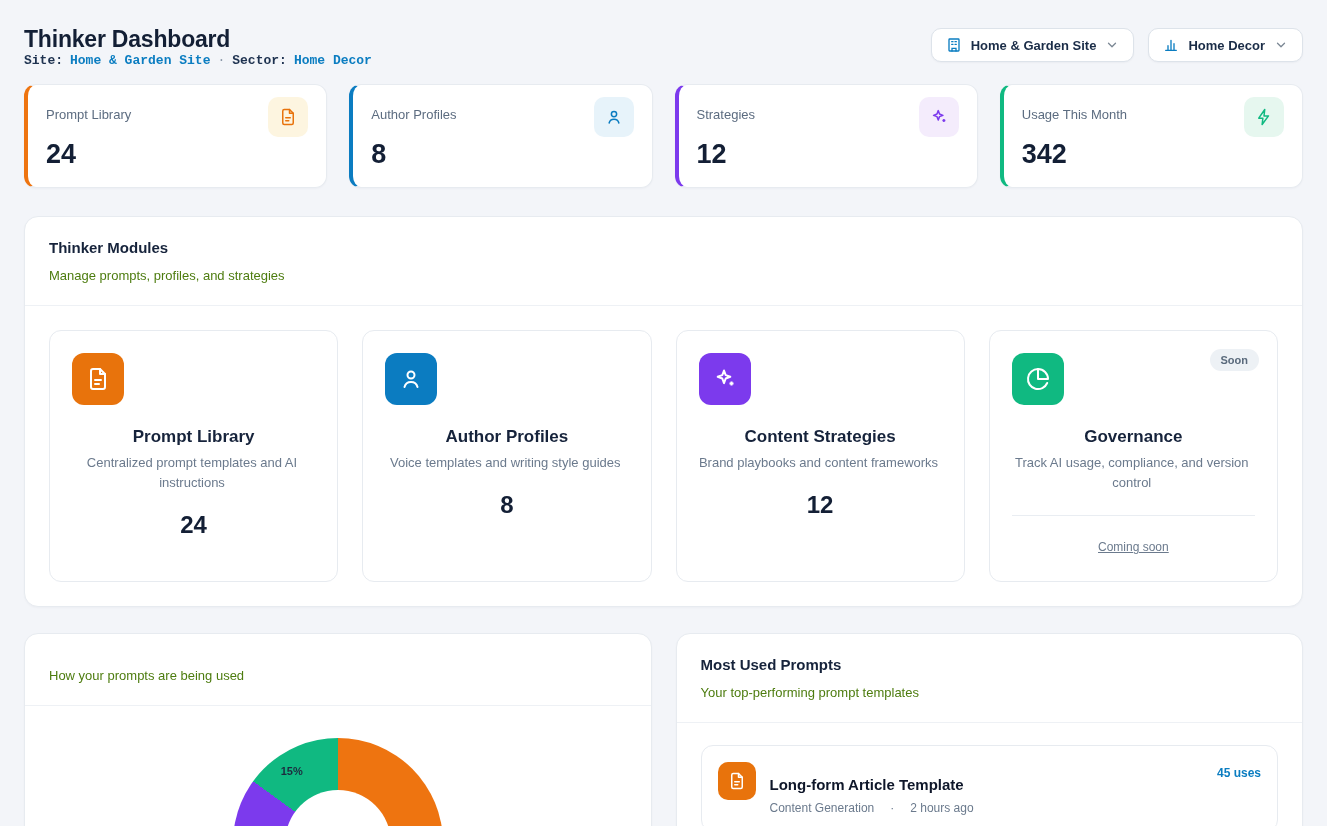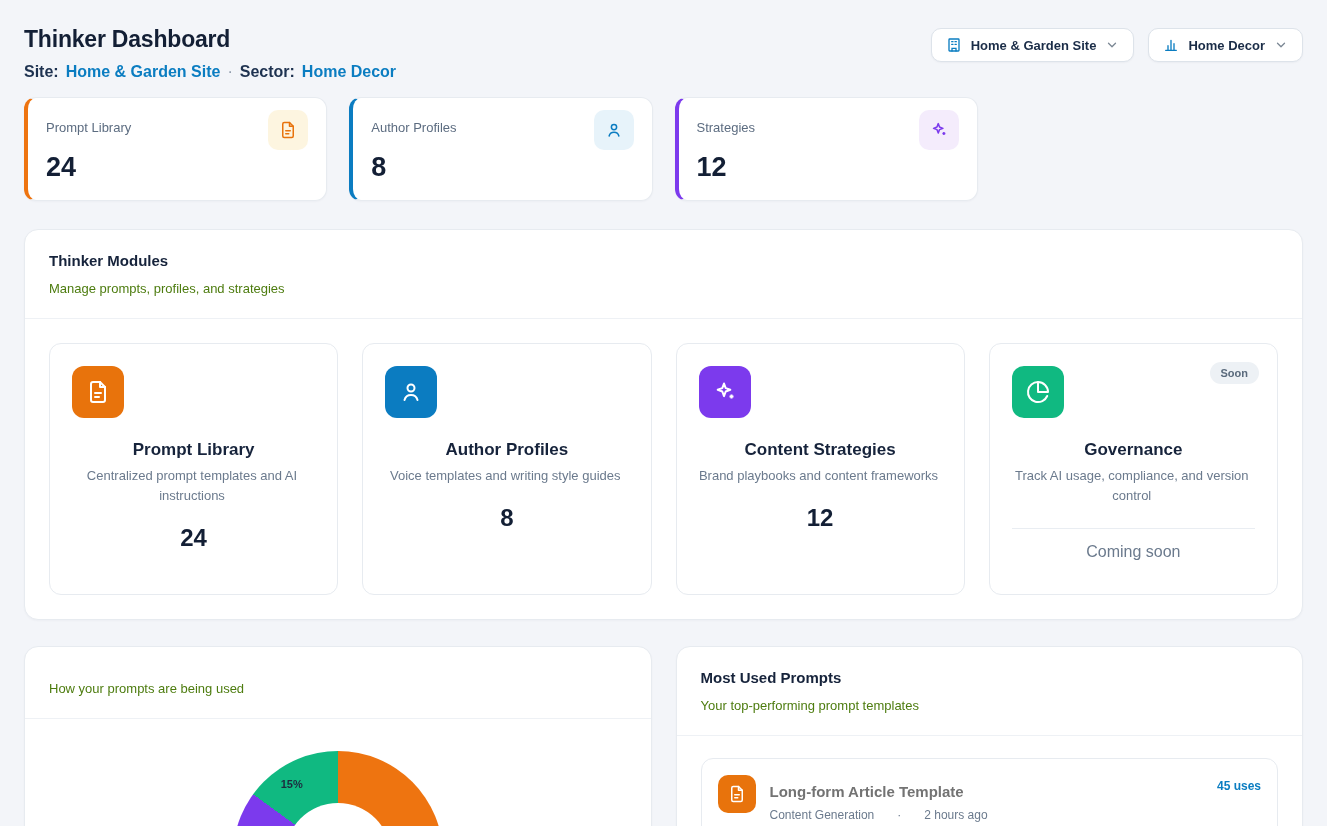--- a/index.html
+++ b/index.html
@@ -8,21 +8,21 @@
     overflow:hidden;
     background:#f3f5f9;
     font-family:"Liberation Sans", sans-serif;
     color:#16233b;
   }
   .page { padding:18px 24px 0; }
 
   
   .header-row { display:flex; justify-content:space-between; align-items:flex-start; }
   .page-title { font-size:23px; font-weight:800; color:#131f35; letter-spacing:-0.2px; margin-top:8px; }
-  .page-meta { margin-top:10px; font-size:16px; font-weight:700; color:#1e3250; display:flex; gap:7px; align-items:center; }
+  .page-meta { font-size:13px; font-weight:700; color:#1e3250; display:flex; gap:7px; align-items:center;font-family:Liberation Mono, monospace; }
   .page-meta .link { color:#0b7dc1; cursor:pointer; }
   .page-meta .dot { color:#8a97a8; font-weight:400; }
   .selectors { display:flex; gap:14px; margin-top:10px; }
   .selector {
     display:flex; align-items:center; gap:9px;
     background:#fff; border:1px solid #dde3ea; border-radius:10px;
     padding:8px 14px; font-size:13px; font-weight:700; color:#1a2c47; cursor:pointer;
     box-shadow:0 1px 2px rgba(20,35,60,.04);
   }
   .selector .lead-icon { color:#0b7dc1; display:flex; }
@@ -62,39 +62,39 @@
   .bg-purple { background:#7c3aed; }
   .bg-green  { background:#10b981; }
   .module-title { font-size:17px; font-weight:800; color:#16233b; margin-top:22px; }
   .module-desc { font-size:13px; color:#6b7a8d; line-height:1.55; margin-top:6px; max-width:240px; }
   .module-count { font-size:24px; font-weight:800; color:#131f35; margin-top:18px; }
   .badge-soon {
     position:absolute; top:18px; right:18px; background:#edf1f5; color:#5a6a7c;
     font-size:11px; font-weight:700; padding:5px 11px; border-radius:999px;
   }
   .module-divider { border-top:1px solid #e9edf2; margin-top:22px; }
-  .module-footer { font-size:16px; color:#6b7a8d; margin-top:14px; }
+  .module-footer { font-size:12px; color:#6b7a8d; margin-top:24px;text-decoration:underline; }
 
   
   .bottom-grid { display:grid; grid-template-columns:1fr 1fr; gap:24px; margin-top:26px; }
   .panel { background:#fff; border:1px solid #e7ebf0; border-radius:14px; box-shadow:0 1px 2px rgba(20,35,60,.03); }
   .chart-area { display:flex; justify-content:center; padding-top:32px; height:300px; }
   .donut { width:210px; height:210px; border-radius:50%; position:relative; }
   .donut::after { content:""; position:absolute; inset:52px; background:#fff; border-radius:50%; }
   .donut-label { position:absolute; left:48px; top:27px; font-size:11px; font-weight:700; color:#1d2b3f; z-index:2; }
 
   .prompts-body { padding:22px 24px; }
   .prompt-item {
     display:flex; align-items:flex-start; gap:14px;
     border:1px solid #e7ebf0; border-radius:12px; padding:16px; cursor:pointer;
   }
   .item-icon { width:38px; height:38px; border-radius:10px; background:#e8730c; color:#fff; display:flex; align-items:center; justify-content:center; flex:none; }
   .item-icon svg { width:18px; height:18px; }
-  .item-title { font-size:15px; font-weight:800; color:#737373; margin-top:8px; }
-  .item-meta { font-size:12px; color:#6b7a8d; margin-top:8px; display:flex; gap:23px; align-items:center; }
+  .item-title { font-size:15px; font-weight:800; color:#0f172a; margin-top:14px; }
+  .item-meta { font-size:12px; color:#6b7a8d; margin-top:8px; display:flex; gap:16px; align-items:center; }
   .item-uses { margin-left:auto; color:#0b7dc1; font-size:12px; font-weight:800; margin-top:4px; }
 </style>
 </head>
 <body>
 
 <div class="page">
 
   <div class="header-row">
     <div>
       <h1 class="page-title">Thinker Dashboard</h1>
@@ -170,20 +170,31 @@
       <div class="stat-top">
         <div class="stat-label">Strategies</div>
         <div class="stat-icon ic-purple">
           <svg viewBox="0 0 24 24" fill="none" stroke="currentColor" stroke-width="2" stroke-linejoin="round">
               <path d="M11 3.5l1.7 4.6 4.6 1.7-4.6 1.7L11 16.1l-1.7-4.6-4.6-1.7 4.6-1.7z"></path>
               <path d="M18.5 14.5v4M16.5 16.5h4"></path>
             </svg>
         </div>
       </div>
       <div class="stat-value">12</div>
+    </div>
+    <div class="stat-card" style="--accent:#10B981">
+      <div class="stat-top">
+        <div class="stat-label">Usage This Month</div>
+        <div class="stat-icon ic-green">
+          <svg viewBox="0 0 24 24" fill="none" stroke="currentColor" stroke-width="2" stroke-linejoin="round">
+              <path d="M13 2L5 13.5h5.5L9.5 22l8.5-11.5h-6z"></path>
+            </svg>
+        </div>
+      </div>
+      <div class="stat-value">342</div>
     </div>
   </div>
 
   <div class="modules-wrap">
     <div class="section-header">
       <div class="section-title">Thinker Modules</div>
       <div class="section-sub">Manage prompts, profiles, and strategies</div>
     </div>
     <div class="modules-body">
 

